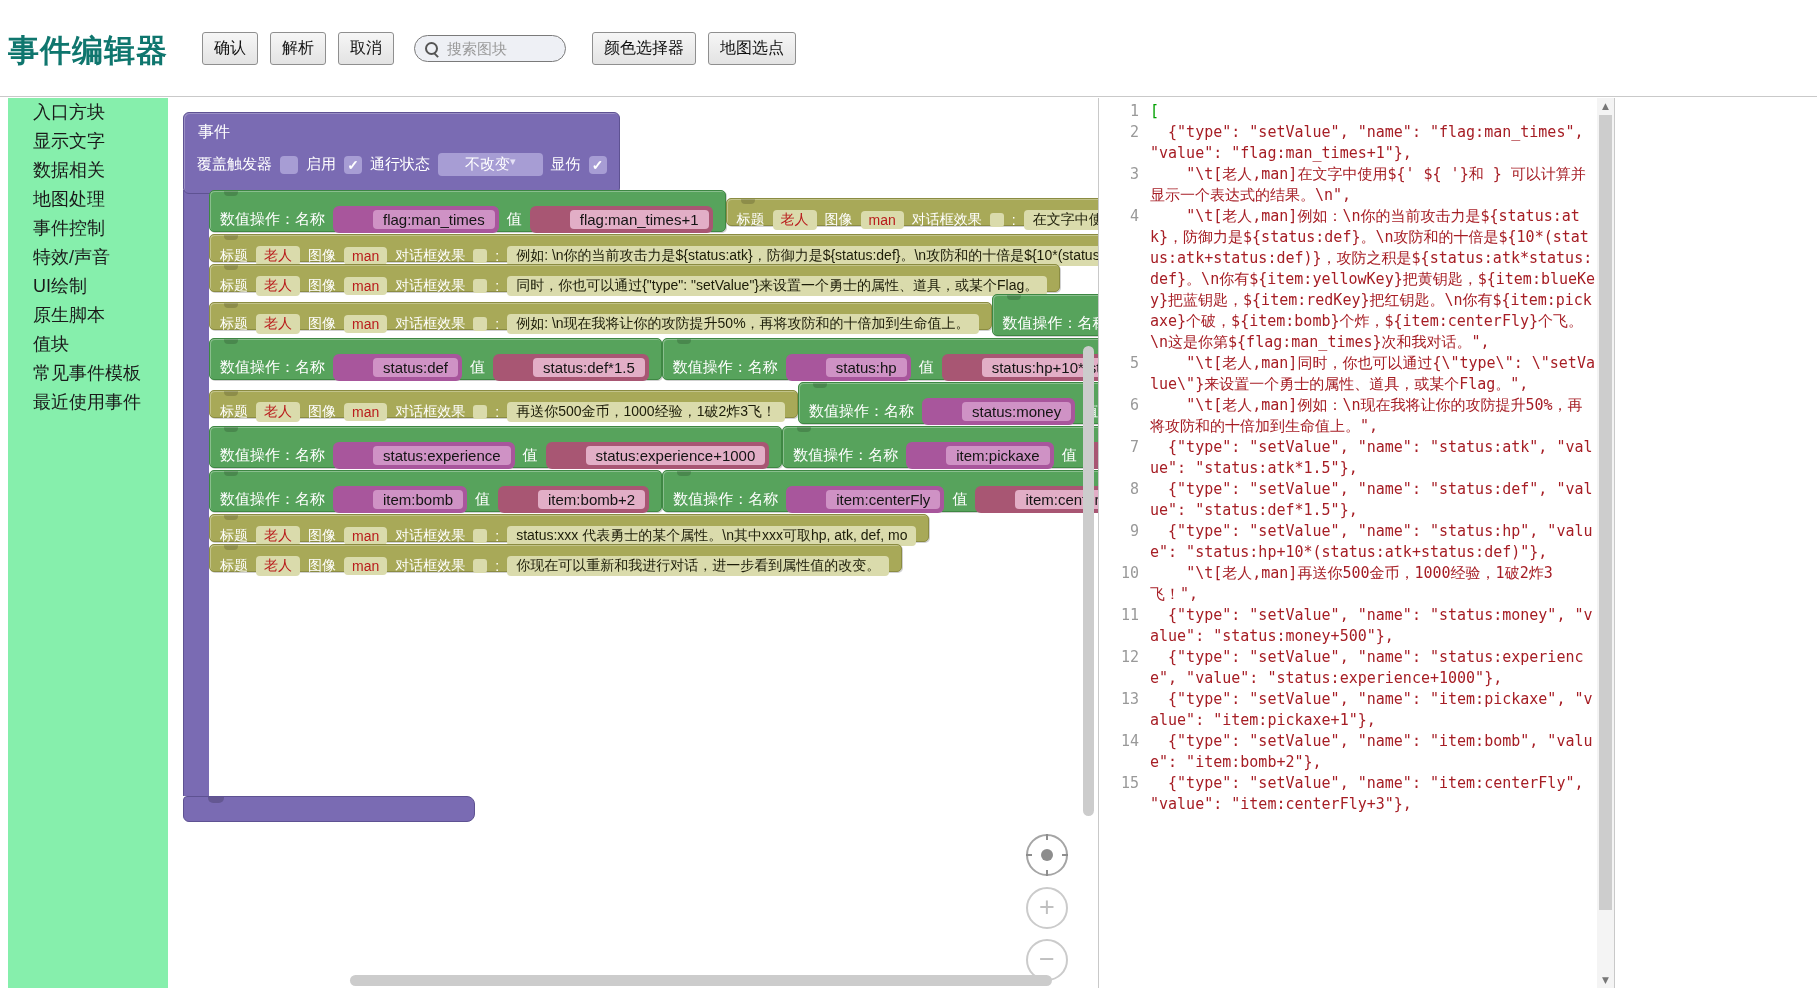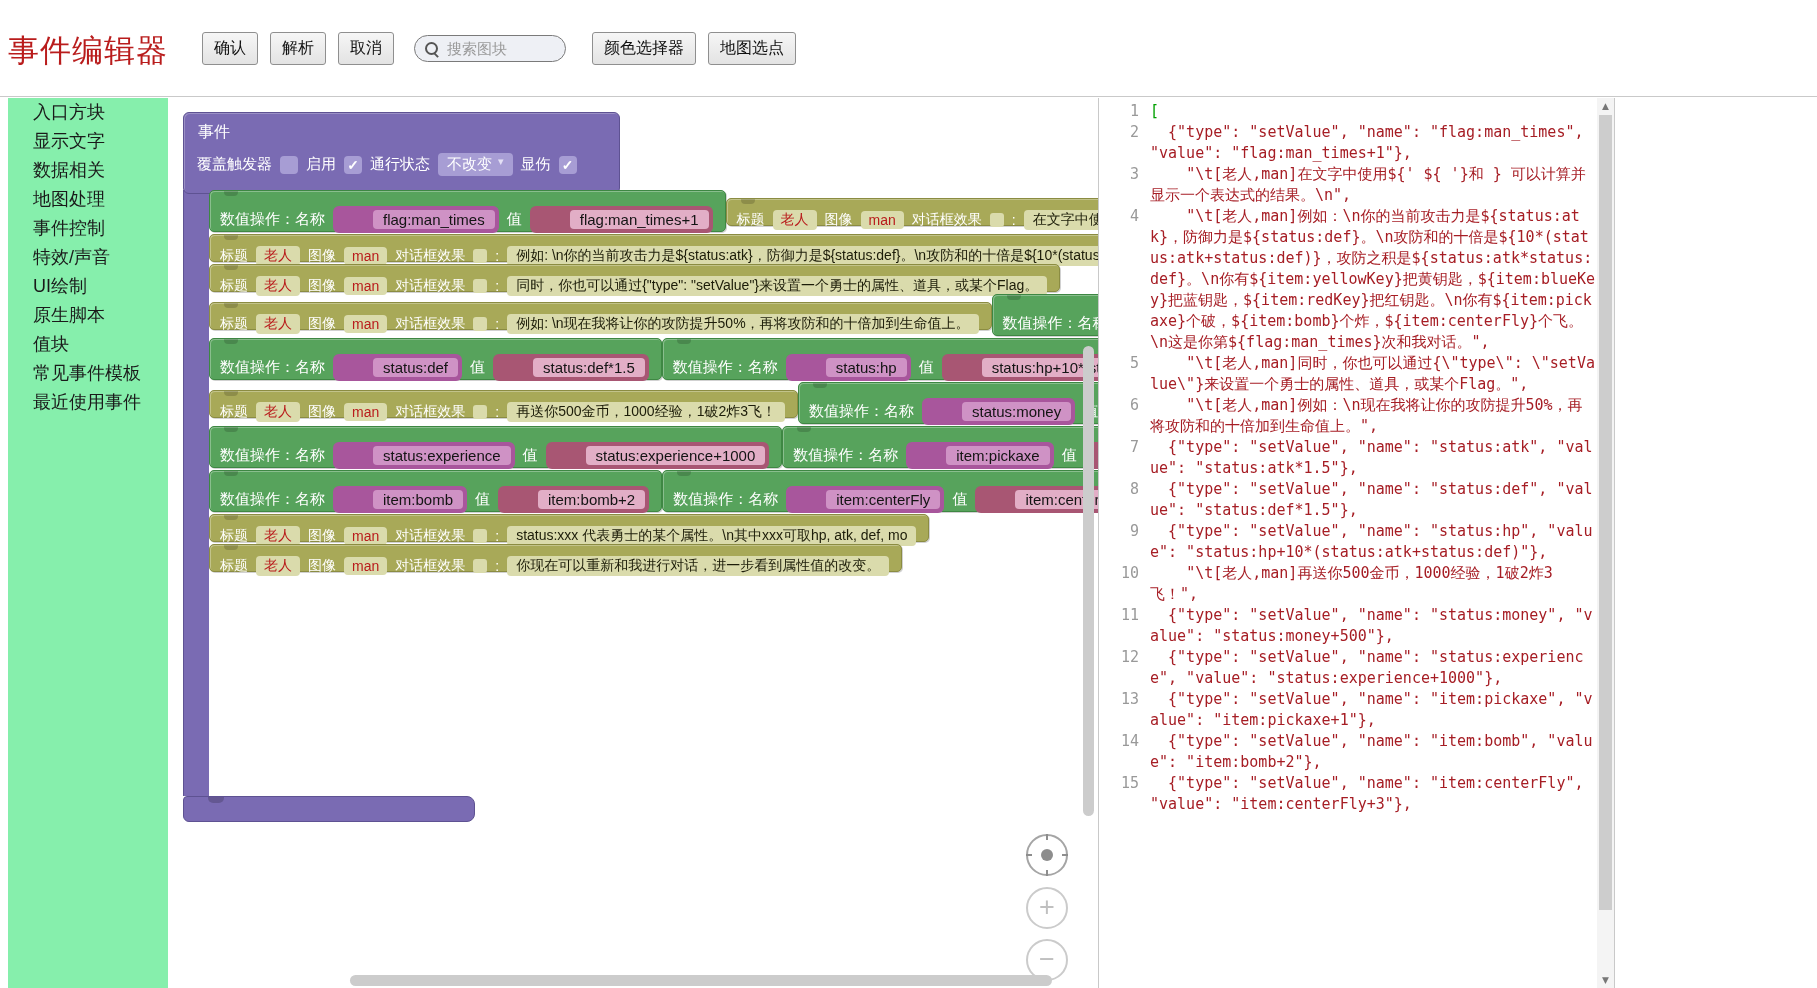--- a/index.html
+++ b/index.html
@@ -2,21 +2,21 @@
 <html style="--purple: #7a6bb3; --purple-dark: #5e5292; --purple-light: #a79dd4; --green: #57a35c; --green-border: #3e8743; --olive: #a8a958; --olive-border: #8b8c42; --olive-pill: #dadbac; --magenta: #a8569c; --magenta-pill: #cf92c5; --rose: #a85673; --rose-pill: #e2aec6; --code-red: #a61d24; --bracket-green: #00a000;"><head>
 <meta charset="utf-8">
 <style>
   html,body{margin:0;padding:0;}
   body{width:1817px;height:988px;overflow:hidden;background:#fff;
        font-family:"Liberation Sans",sans-serif;position:relative;}
 
   
   .toolbar{position:absolute;left:0;top:0;width:100%;height:97px;background:#fff;
            border-bottom:1px solid #c9c9c9;display:flex;align-items:center;box-sizing:border-box;}
-  .title{font-size:31px;font-weight:normal;color:#b91c1c;margin:6px 34px 0 8px;letter-spacing:1px;}
+  .title{font-size:31px;font-weight:bold;color:#0f766e;margin:6px 34px 0 8px;letter-spacing:1px;}
   .tb-btn{font-family:"Liberation Sans",sans-serif;font-size:16px;color:#111;
           background:linear-gradient(#f6f6f6,#e3e3e3);border:1px solid #8f8f8f;border-radius:3px;
           padding:5px 11px;margin-right:12px;cursor:pointer;}
   .search{display:flex;align-items:center;height:27px;width:152px;border:1px solid #7a7a7a;
           border-radius:14px;background:#eef0f5;margin:0 26px 0 8px;padding:0 10px;box-sizing:border-box;}
   .mag{width:9px;height:9px;border:2px solid #555;border-radius:50%;position:relative;flex:0 0 9px;margin-right:7px;}
   .mag::after{content:"";position:absolute;width:2px;height:6px;background:#555;left:8px;top:8px;transform:rotate(-45deg);}
   .search input{border:none;outline:none;background:transparent;font-size:15px;width:100%;
                 font-family:"Liberation Sans",sans-serif;color:#333;}
   .search input::placeholder{color:#9a9a9a;}
@@ -30,22 +30,22 @@
   .workspace{position:absolute;left:168px;top:98px;width:930px;bottom:0;background:#fff;overflow:hidden;}
 
   .evt-header{position:absolute;left:15px;top:14px;width:437px;height:82px;background:var(--purple);
               border:1px solid var(--purple-dark);border-radius:6px;box-sizing:border-box;
               box-shadow:inset 1px 1px 0 rgba(255,255,255,.25);}
   .evt-title{color:#fff;font-size:16px;padding:9px 0 0 14px;}
   .evt-row{display:flex;align-items:center;gap:8px;padding:10px 0 0 13px;color:#fff;font-size:15px;}
   .evt-lbl{white-space:nowrap;}
   .p-cbx{width:18px;height:18px;border-radius:4px;background:var(--purple-light);display:inline-flex;
          align-items:center;justify-content:center;color:#fff;font-size:14px;font-weight:bold;cursor:pointer;}
-  .p-dd{display:inline-flex;gap:6px;background:var(--purple-light);border-radius:4px;
-        padding:2px 9px;color:#fff;font-size:15px;cursor:pointer;}
+  .p-dd{display:inline-flex;gap:0;background:var(--purple-light);border-radius:4px;
+        padding:2px 27px;color:#fff;font-size:15px;cursor:pointer;}
   .p-dd .caret{font-size:11px;color:#e4e0f5;}
   .evt-spine{position:absolute;left:15px;top:92px;width:26px;height:606px;background:var(--purple);
              border-left:1px solid var(--purple-dark);box-sizing:border-box;}
   .evt-foot{position:absolute;left:15px;top:698px;width:292px;height:26px;background:var(--purple);
             border:1px solid var(--purple-dark);border-radius:4px 8px 8px 6px;box-sizing:border-box;}
   .evt-foot::before{content:"";position:absolute;left:24px;top:0;width:16px;height:6px;
             background:rgba(0,0,0,.18);border-radius:0 0 5px 5px;}
 
   .stack{position:absolute;left:41px;top:92px;}
   .row{display:inline-flex;align-items:center;gap:8px;padding:16px 12px 0 10px;border-radius:5px;

